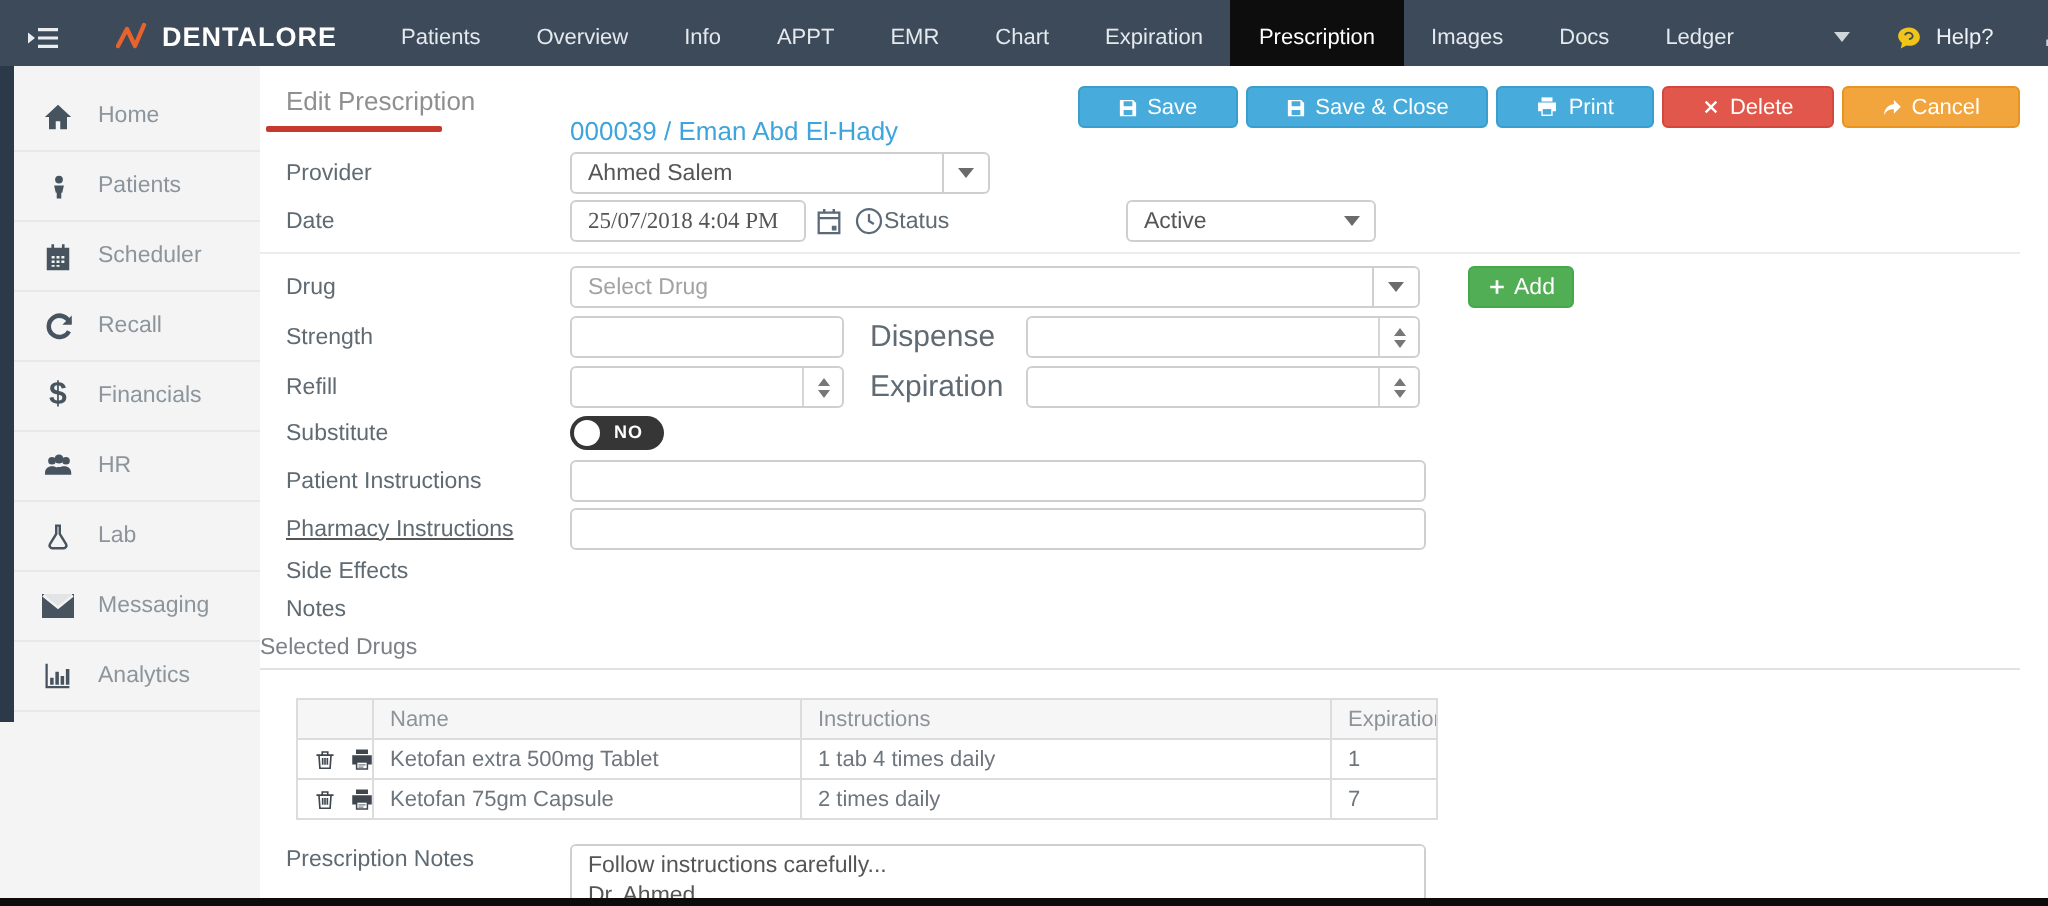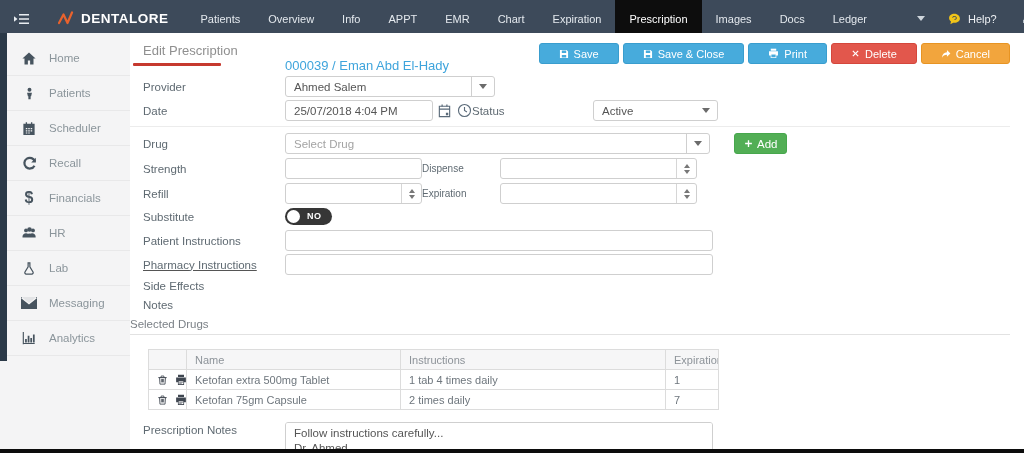--- a/index.html
+++ b/index.html
@@ -81,26 +81,26 @@
   .col-instr { width:265px; }
   .col-exp { width:53px; }
   .actcell { display:flex; gap:7px; align-items:center; color:#3f4650; }
   .actcell span { cursor:pointer; display:flex; }
 
   .notesrow { margin-top:12px; display:flex; align-items:flex-start; }
   .notesrow .flabel { padding-top:2px; }
   textarea.pnotes { width:428px; height:37px; border:1px solid #cfcfcf; border-radius:3px; resize:none; font-family:"Liberation Sans",sans-serif; font-size:11.5px; color:#555; padding:3px 8px; line-height:15px; outline:none; }
 
   .w-provider { width:210px; }
-  .w-date { width:148px; }
+  .w-date { width:118px;font-family:Liberation Serif, serif; }
   .w-status { width:125px; margin-left:48px; }
   .status-lab { width:73px; flex:none; font-size:11.5px; color:#5f6a72; }
   .w-drug { width:425px; }
   .w-short { width:137px; }
-  .mid-lab { width:78px; flex:none; font-size:10px; color:#5f6a72; }
+  .mid-lab { width:78px; flex:none; font-size:15px; color:#5f6a72; margin-left:13px; }
   .w-mid { width:197px; }
   .w-wide { width:428px; }
 </style>
 </head>
 <body>
 
 <div class="topbar">
   <div class="topstrip"></div>
   <span class="collapse-btn">
     <svg width="16" height="12" viewBox="0 0 16 12">

